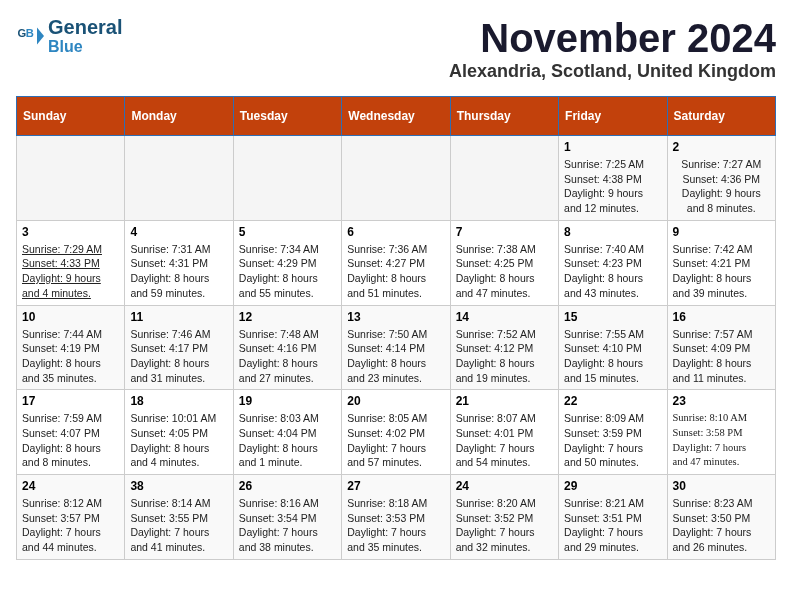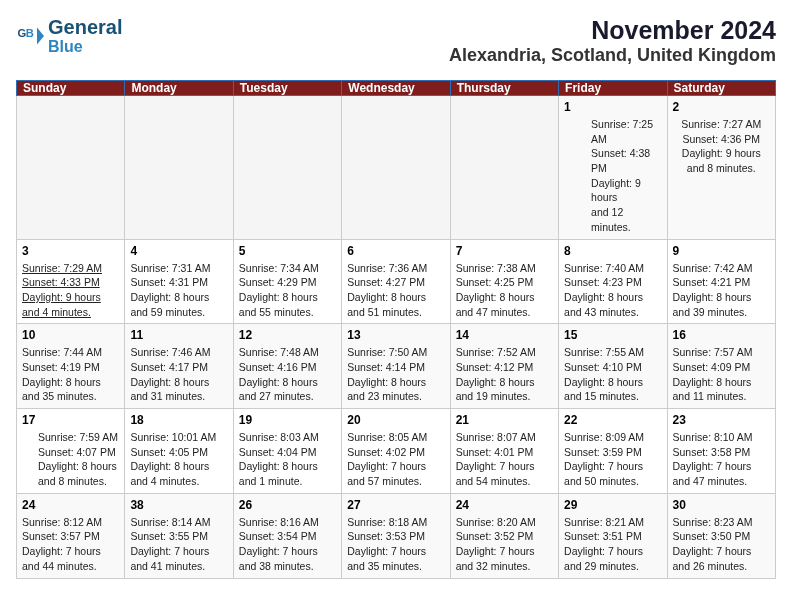--- a/index.html
+++ b/index.html
@@ -18,39 +18,39 @@
     .logo-icon {
       width: 28px;
       height: 28px;
       margin-right: 4px;
     }
     .title-section {
       text-align: right;
       margin-bottom: 8px;
     }
     .month-title {
-      font-size: 25px;
+      font-size: 40px;
       font-weight: bold;
       color: #1a1a2e;
     }
     .location-title {
       font-size: 18px;
       color: #333;
       font-weight: bold;
     }
     table {
       width: 100%;
       border-collapse: collapse;
       font-size: 11px;
     }
     thead tr th {
-      background-color: #7f1d1d;
+      background-color: #c2410c;
       color: #fff;
       text-align: left;
-      padding: 0 6px;
+      padding: 12px 6px;
       font-size: 12px;
       font-weight: bold;
       border: 1px solid #2e6db4;
     }
     tbody tr td {
       vertical-align: top;
       border: 1px solid #ccc;
       padding: 4px 5px;
       min-height: 70px;
       width: calc(100% / 7);
@@ -119,21 +119,21 @@
   </thead>
   <tbody>
   <tr>
         <td class="empty-cell"></td>
         <td class="empty-cell"></td>
         <td class="empty-cell"></td>
         <td class="empty-cell"></td>
         <td class="empty-cell"></td>
         <td>
           <span class="day-number">1</span>
-          <div class="day-info" style="white-space: pre-line; margin-left: 27px;">Sunrise: 7:25 AM
+          <div class="day-info" style="white-space: pre-line;">Sunrise: 7:25 AM
 Sunset: 4:38 PM
 Daylight: 9 hours
 and 12 minutes.</div>
         </td>
         <td>
           <span class="day-number">2</span>
           <div class="day-info" style="white-space: pre-line; text-align: center;">Sunrise: 7:27 AM
 Sunset: 4:36 PM
 Daylight: 9 hours
 and 8 minutes.</div>
@@ -237,21 +237,21 @@
           <span class="day-number">16</span>
           <div class="day-info" style="white-space: pre-line;">Sunrise: 7:57 AM
 Sunset: 4:09 PM
 Daylight: 8 hours
 and 11 minutes.</div>
         </td>
       </tr>
       <tr>
         <td>
           <span class="day-number">17</span>
-          <div class="day-info" style="white-space: pre-line; margin-left: 16px;">Sunrise: 7:59 AM
+          <div class="day-info" style="white-space: pre-line;">Sunrise: 7:59 AM
 Sunset: 4:07 PM
 Daylight: 8 hours
 and 8 minutes.</div>
         </td>
         <td>
           <span class="day-number">18</span>
           <div class="day-info" style="white-space: pre-line;">Sunrise: 10:01 AM
 Sunset: 4:05 PM
 Daylight: 8 hours
 and 4 minutes.</div>
@@ -279,21 +279,21 @@
         </td>
         <td>
           <span class="day-number">22</span>
           <div class="day-info" style="white-space: pre-line;">Sunrise: 8:09 AM
 Sunset: 3:59 PM
 Daylight: 7 hours
 and 50 minutes.</div>
         </td>
         <td>
           <span class="day-number">23</span>
-          <div class="day-info" style="white-space: pre-line;">Sunrise: 8:10 AM
+          <div class="day-info" style="white-space: pre-line; font-family: Liberation Serif, serif;">Sunrise: 8:10 AM
 Sunset: 3:58 PM
 Daylight: 7 hours
 and 47 minutes.</div>
         </td>
       </tr>
       <tr>
         <td>
           <span class="day-number">24</span>
           <div class="day-info" style="white-space: pre-line;">Sunrise: 8:12 AM
 Sunset: 3:57 PM

